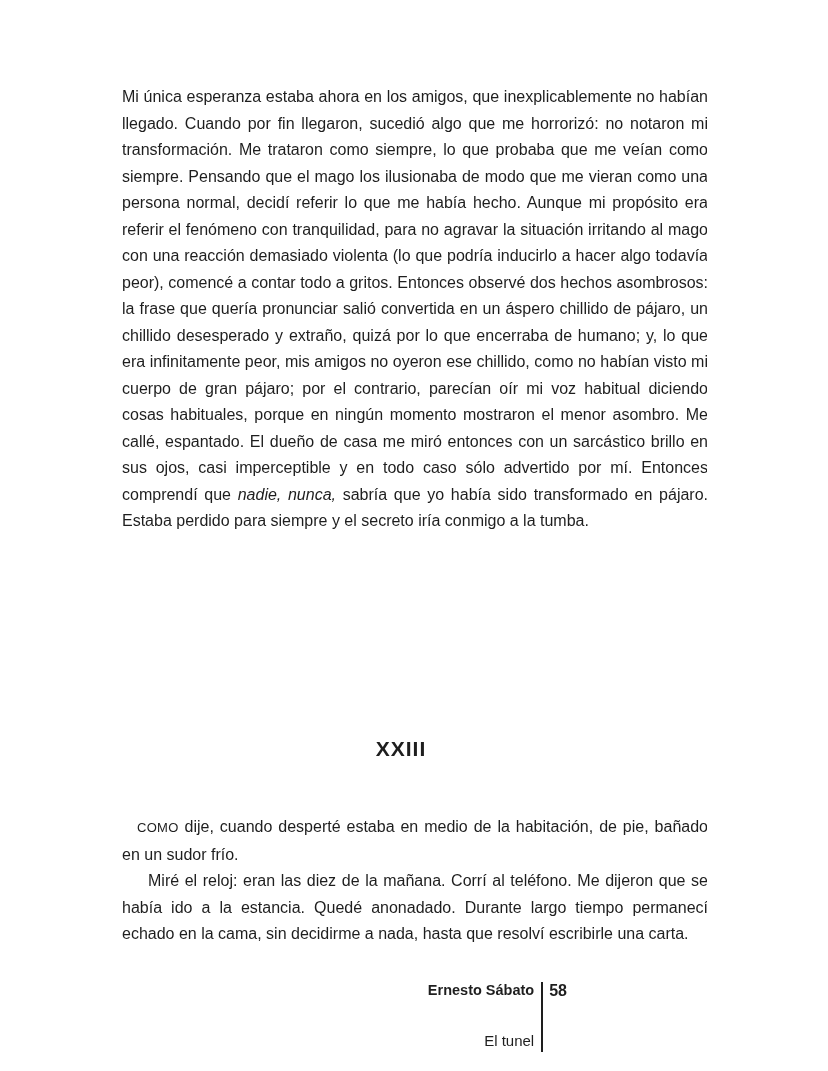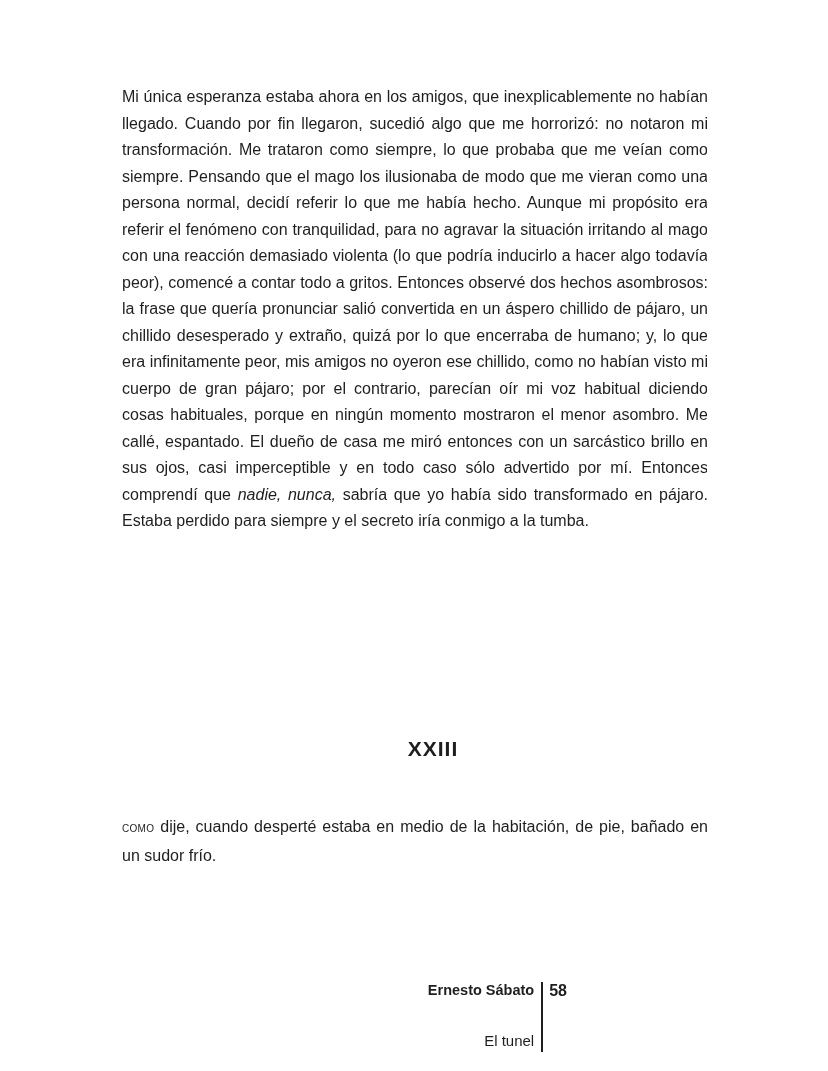--- a/index.html
+++ b/index.html
@@ -21,27 +21,28 @@
     top: 84px;
     left: 122px;
     width: 586px;
     font-size: 16px;
     line-height: 26.5px;
     text-align: justify;
   }
   .seg-normal { font-style: normal; }
   .seg-italic { font-style: italic; }
   .seg-smallcaps {
-    font-size: 10px;
+    font-size: 13px;
     letter-spacing: 0.3px;
+    margin-left: 15px;
   }
   .chapter-heading {
     position: absolute;
     top: 738px;
-    left: 140px;
+    left: 108px;
     width: 586px;
     text-align: center;
     font-size: 21px;
     font-weight: bold;
     letter-spacing: 1px;
     line-height: 22px;
   }
   .chapter-body {
     position: absolute;
     top: 814px;
@@ -99,20 +100,21 @@
 <body>
 
 <div class="page">
 
   <div class="main-paragraph"><span class="seg-normal">Mi única esperanza estaba ahora en los amigos, que inexplicablemente no habían llegado. Cuando por fin llegaron, sucedió algo que me horrorizó: no notaron mi transformación. Me trataron como siempre, lo que probaba que me veían como siempre. Pensando que el mago los ilusionaba de modo que me vieran como una persona normal, decidí referir lo que me había hecho. Aunque mi propósito era referir el fenómeno con tranquilidad, para no agravar la situación irritando al mago con una reacción demasiado violenta (lo que podría inducirlo a hacer algo todavía peor), comencé a contar todo a gritos. Entonces observé dos hechos asombrosos: la frase que quería pronunciar salió convertida en un áspero chillido de pájaro, un chillido desesperado y extraño, quizá por lo que encerraba de humano; y, lo que era infinitamente peor, mis amigos no oyeron ese chillido, como no habían visto mi cuerpo de gran pájaro; por el contrario, parecían oír mi voz habitual diciendo cosas habituales, porque en ningún momento mostraron el menor asombro. Me callé, espantado. El dueño de casa me miró entonces con un sarcástico brillo en sus ojos, casi imperceptible y en todo caso sólo advertido por mí. Entonces comprendí que </span><span class="seg-italic">nadie, nunca,</span><span class="seg-normal"> sabría que yo había sido transformado en pájaro. Estaba perdido para siempre y el secreto iría conmigo a la tumba.</span></div>
 
   <div class="chapter-heading">XXIII</div>
 
   <div class="chapter-body">
     <p><span class="seg-smallcaps">COMO</span><span class="seg-normal"> dije, cuando desperté estaba en medio de la habitación, de pie, bañado en un sudor frío.</span></p>
+    <p class="para-indent">Miré el reloj: eran las diez de la mañana. Corrí al teléfono. Me dijeron que se había ido a la estancia. Quedé anonadado. Durante largo tiempo permanecí echado en la cama, sin decidirme a nada, hasta que resolví escribirle una carta.</p>
   </div>
 
   <div class="footer">
     <div class="footer-text">
       <div class="footer-author">Ernesto Sábato</div>
       <div class="footer-title">El tunel</div>
     </div>
     <div class="footer-divider"></div>
     <div class="footer-page">58</div>
   </div>

